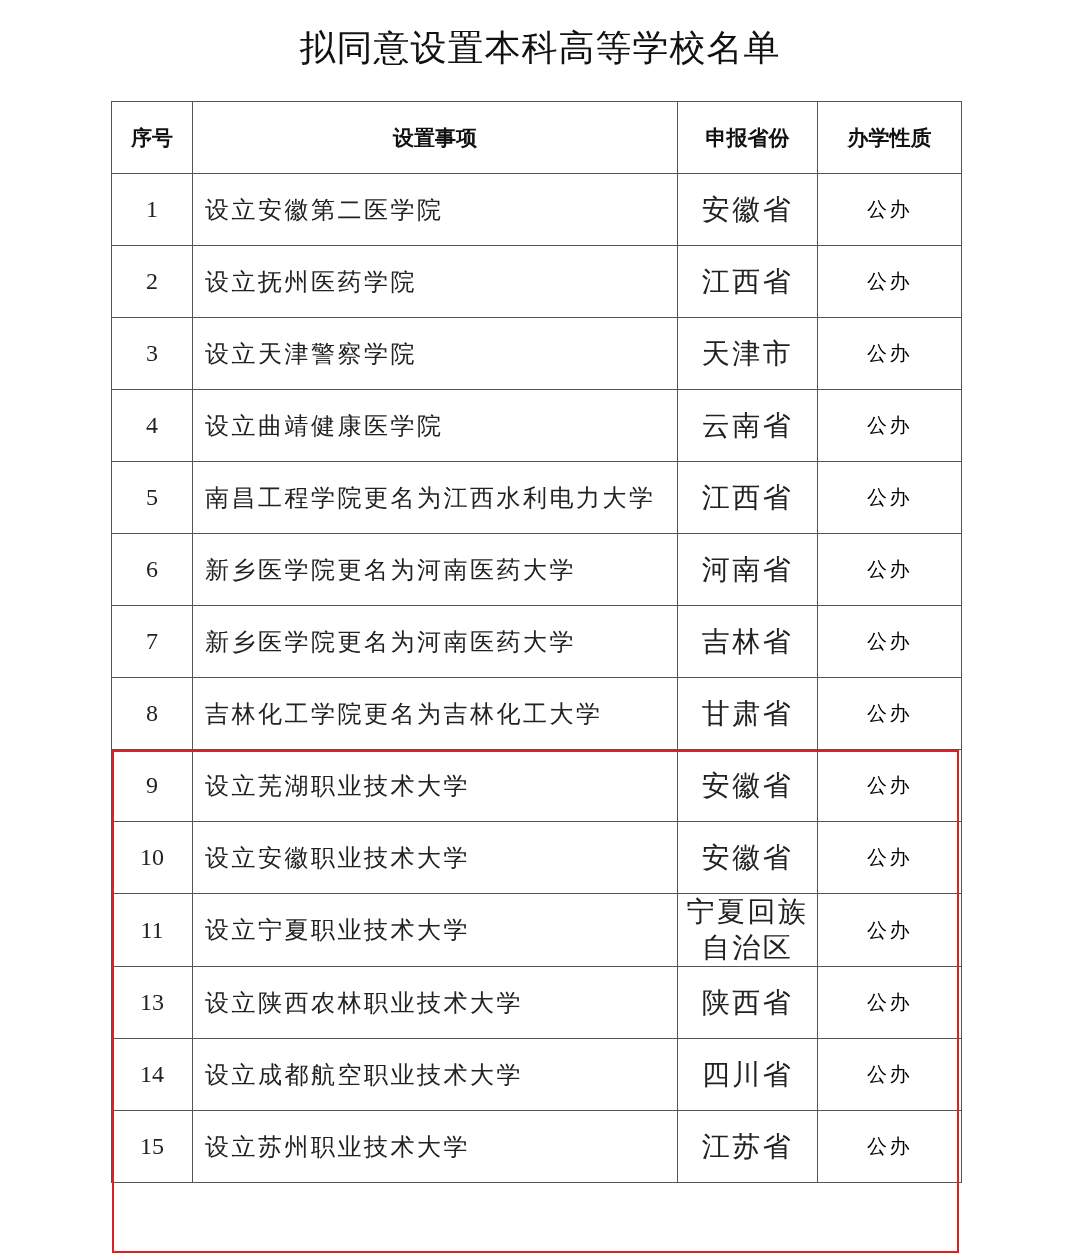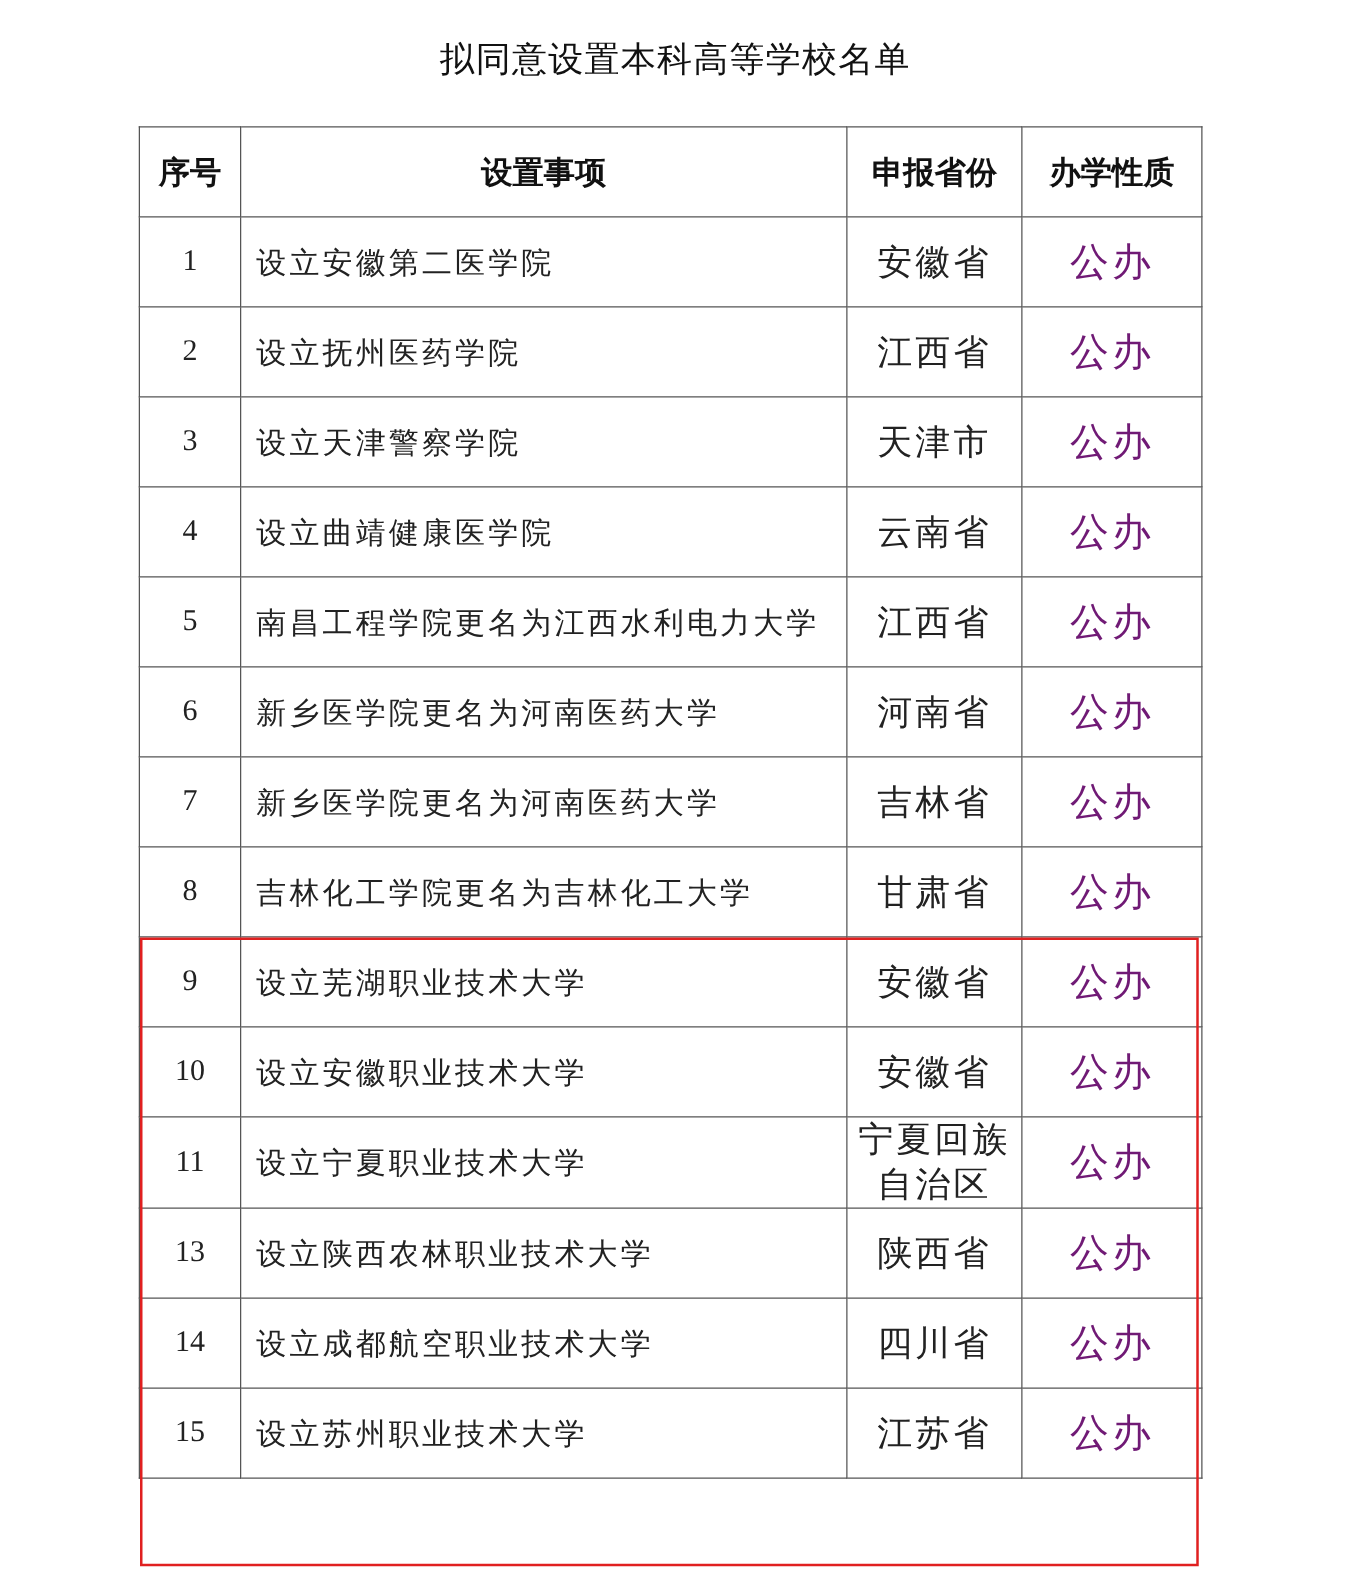--- a/index.html
+++ b/index.html
@@ -14,21 +14,21 @@
       overflow: hidden;
       font-family: "DejaVu Serif", "Liberation Serif", serif;
       color: #1a1a1a;
     }
     .doc-title {
       position: absolute;
       left: 0;
       top: 18px;
       width: 1080px;
       text-align: center;
-      font-size: 28px;
+      font-size: 36px;
       line-height: 60px;
       letter-spacing: 1px;
       font-weight: normal;
       color: #111;
     }
     .table {
       position: absolute;
       left: 111px;
       top: 101px;
       width: 850px;
@@ -37,21 +37,21 @@
     }
     .table td, .table th {
       border: 1.5px solid #555;
       height: 71px;
       padding: 0;
       vertical-align: middle;
     }
     .table th {
       font-family: "DejaVu Sans", "Liberation Sans", sans-serif;
       font-weight: bold;
-      font-size: 25px;
+      font-size: 21px;
       color: #111;
       text-align: center;
     }
     .col-num { width: 81px; }
     .col-item { width: 485px; }
     .col-prov { width: 140px; }
     .col-type { width: 144px; }
     .cell-num {
       text-align: center;
       font-family: "Liberation Serif", "DejaVu Serif", serif;
@@ -68,23 +68,23 @@
     }
     .cell-prov {
       text-align: center;
       font-size: 28px;
       letter-spacing: 2.5px;
       color: #222;
       line-height: 36px;
     }
     .cell-type {
       text-align: center;
-      font-size: 31px;
+      font-size: 20px;
       letter-spacing: 2.5px;
-      color: #701a75;
+      color: #000000;
     }
     .highlight-box {
       position: absolute;
       left: 112px;
       top: 750px;
       width: 843px;
       height: 499px;
       border: 2.5px solid #e02020;
       pointer-events: none;
     }

